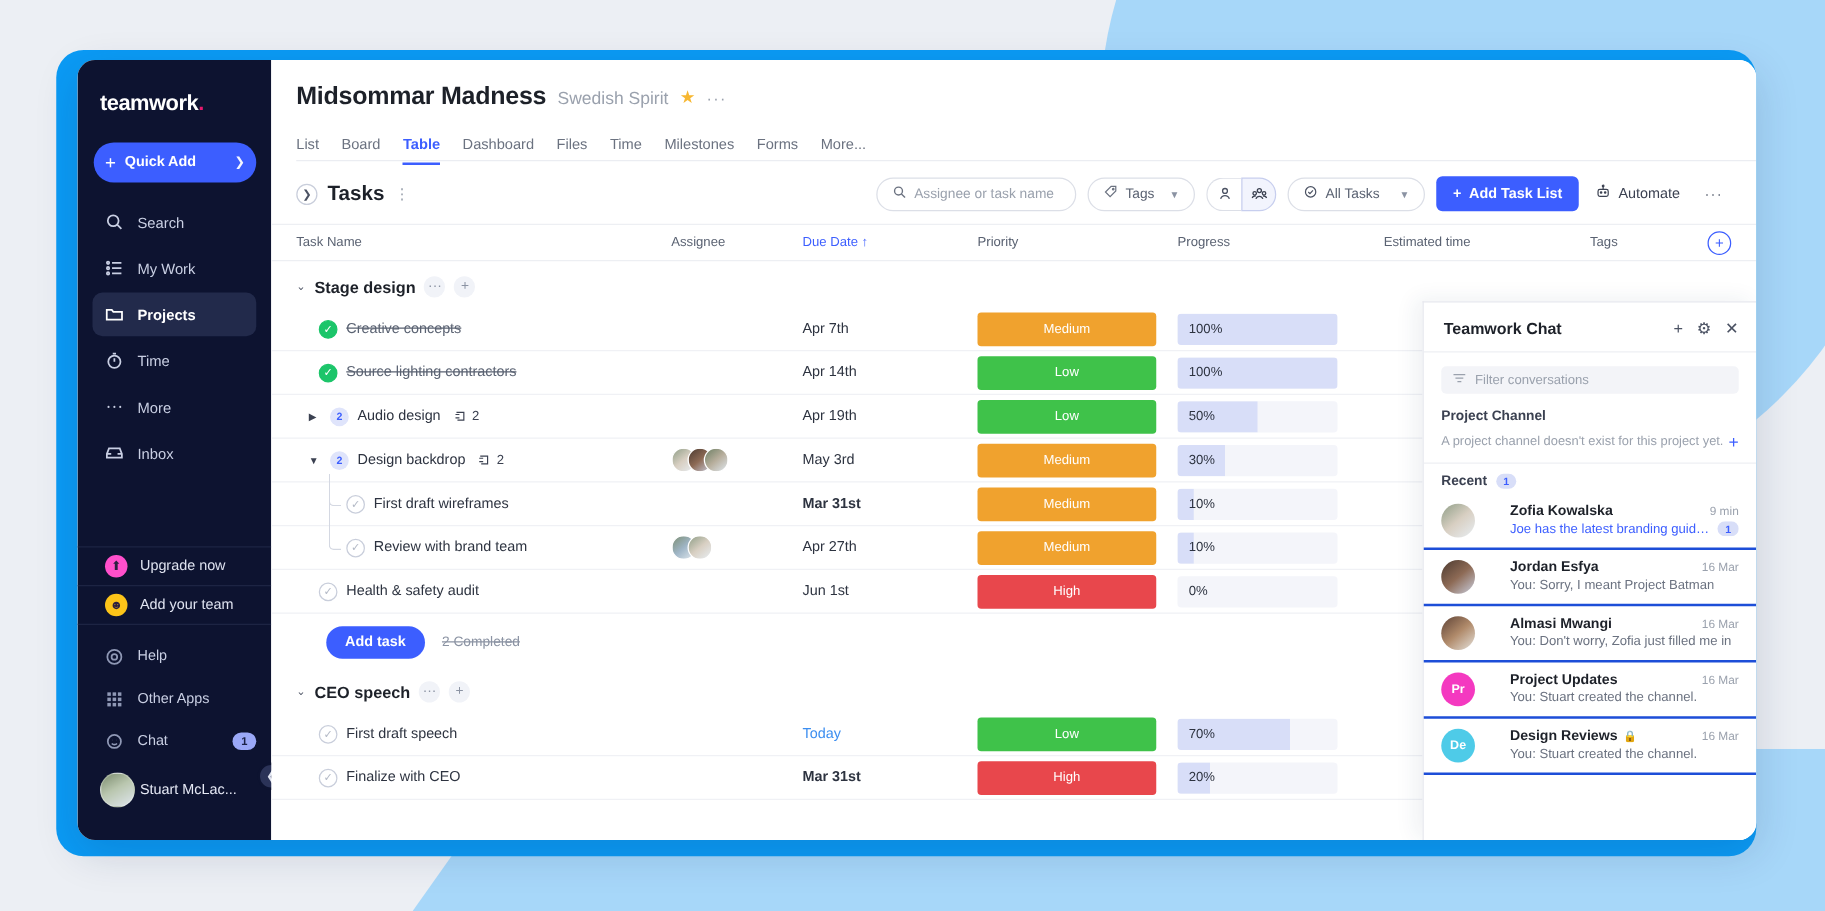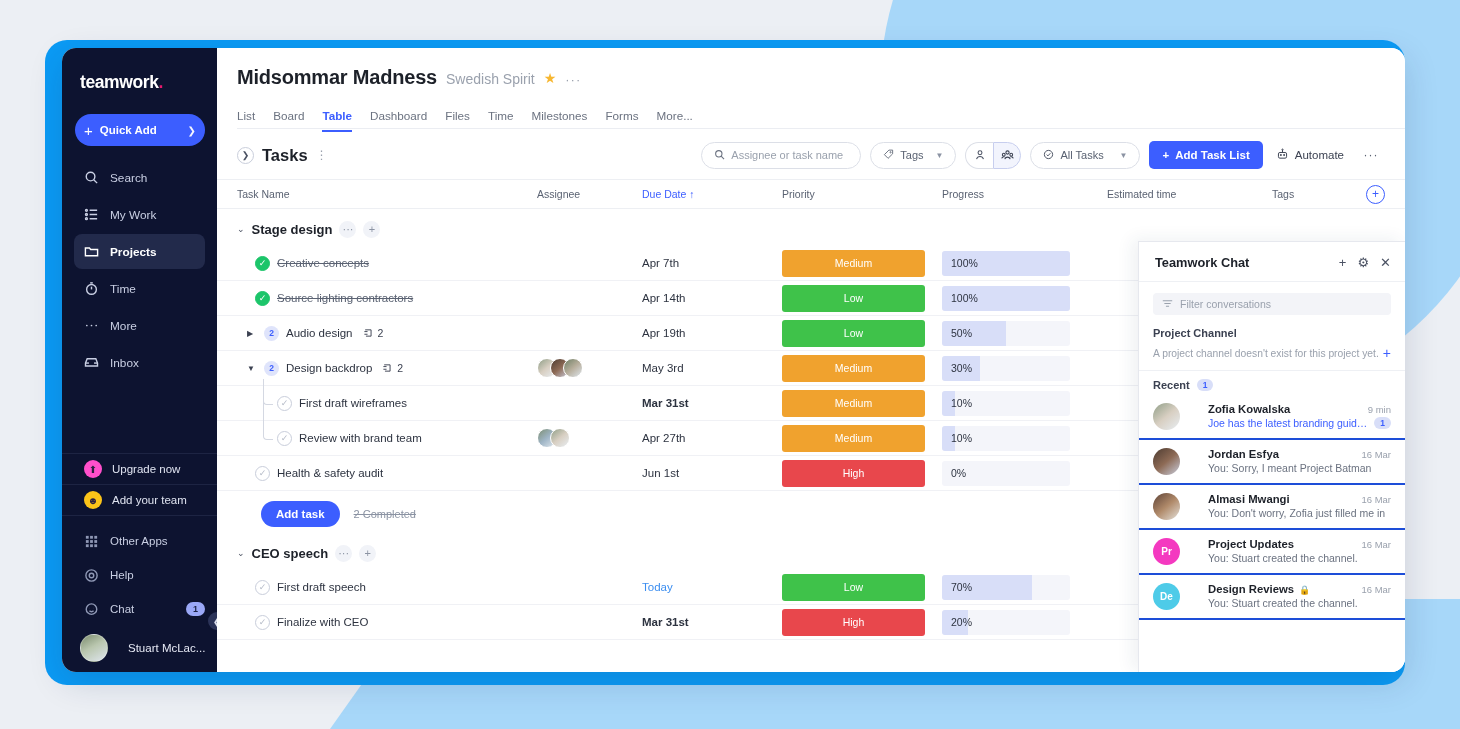--- a/index.html
+++ b/index.html
@@ -81,21 +81,21 @@
   .foot-item {
     display: flex; align-items: center; gap: 11px; height: 34px;
     padding: 0 12px 0 22px; font-size: 11.5px; color: #c9cfe3; cursor: pointer;
   }
   .foot-item .nav-ico { color: #8f98b5; }
   .chat-count {
     margin-left: auto; background: #9aa8f7; color: #1b2247;
     font-size: 9px; border-radius: 9px; padding: 2px 7px; font-weight: 700;
   }
   .user-row {
-    display: flex; align-items: center; gap: 20px; padding: 8px 10px 10px 18px;
+    display: flex; align-items: center; gap: 4px; padding: 8px 10px 26px 18px;
     cursor: pointer;
   }
   .user-ava {
     width: 28px; height: 28px; border-radius: 50%; flex: 0 0 28px;
     background: linear-gradient(150deg,#7a8b6d 0%,#b9c6ae 45%,#dfe6ee 100%);
     border: 1px solid rgba(255,255,255,.25);
   }
   .user-name { font-size: 11.5px; color: #e6e9f5; }
   .collapse-btn {
     position: absolute; right: -11px; bottom: 40px;
@@ -399,20 +399,29 @@
       <span>Upgrade now</span>
     </div>
     <div class="sb-divider"></div>
     <div class="promo-item">
       <span class="promo-badge pb-yellow">☻</span>
       <span>Add your team</span>
     </div>
     <div class="sb-divider"></div>
 
     <div style="height:8px"></div>
+    <div class="foot-item">
+      <span class="nav-ico">
+          <svg viewBox="0 0 16 16">
+            <circle cx="8" cy="8" r="6"></circle>
+            <circle cx="8" cy="8" r="2.4"></circle>
+          </svg>
+        </span>
+      <span>Help</span>
+    </div>
     <div class="foot-item">
       <span class="nav-ico">
           <svg viewBox="0 0 16 16">
             <g fill="currentColor" stroke="none">
               <rect x="2" y="2" width="3" height="3"></rect>
               <rect x="6.5" y="2" width="3" height="3"></rect>
               <rect x="11" y="2" width="3" height="3"></rect>
               <rect x="2" y="6.5" width="3" height="3"></rect>
               <rect x="6.5" y="6.5" width="3" height="3"></rect>
               <rect x="11" y="6.5" width="3" height="3"></rect>
@@ -420,29 +429,20 @@
               <rect x="6.5" y="11" width="3" height="3"></rect>
               <rect x="11" y="11" width="3" height="3"></rect>
             </g>
           </svg>
         </span>
       <span>Other Apps</span>
     </div>
     <div class="foot-item">
       <span class="nav-ico">
           <svg viewBox="0 0 16 16">
-            <circle cx="8" cy="8" r="6"></circle>
-            <circle cx="8" cy="8" r="2.4"></circle>
-          </svg>
-        </span>
-      <span>Help</span>
-    </div>
-    <div class="foot-item">
-      <span class="nav-ico">
-          <svg viewBox="0 0 16 16">
             <circle cx="8" cy="7.6" r="5.6"></circle>
             <line x1="6" y1="6.6" x2="6.1" y2="6.6"></line>
             <line x1="10" y1="6.6" x2="10.1" y2="6.6"></line>
             <path d="M5.8 9.4a3 3 0 0 0 4.4 0"></path>
           </svg>
         </span>
       <span>Chat</span>
       <span class="chat-count">1</span>
     </div>
 

